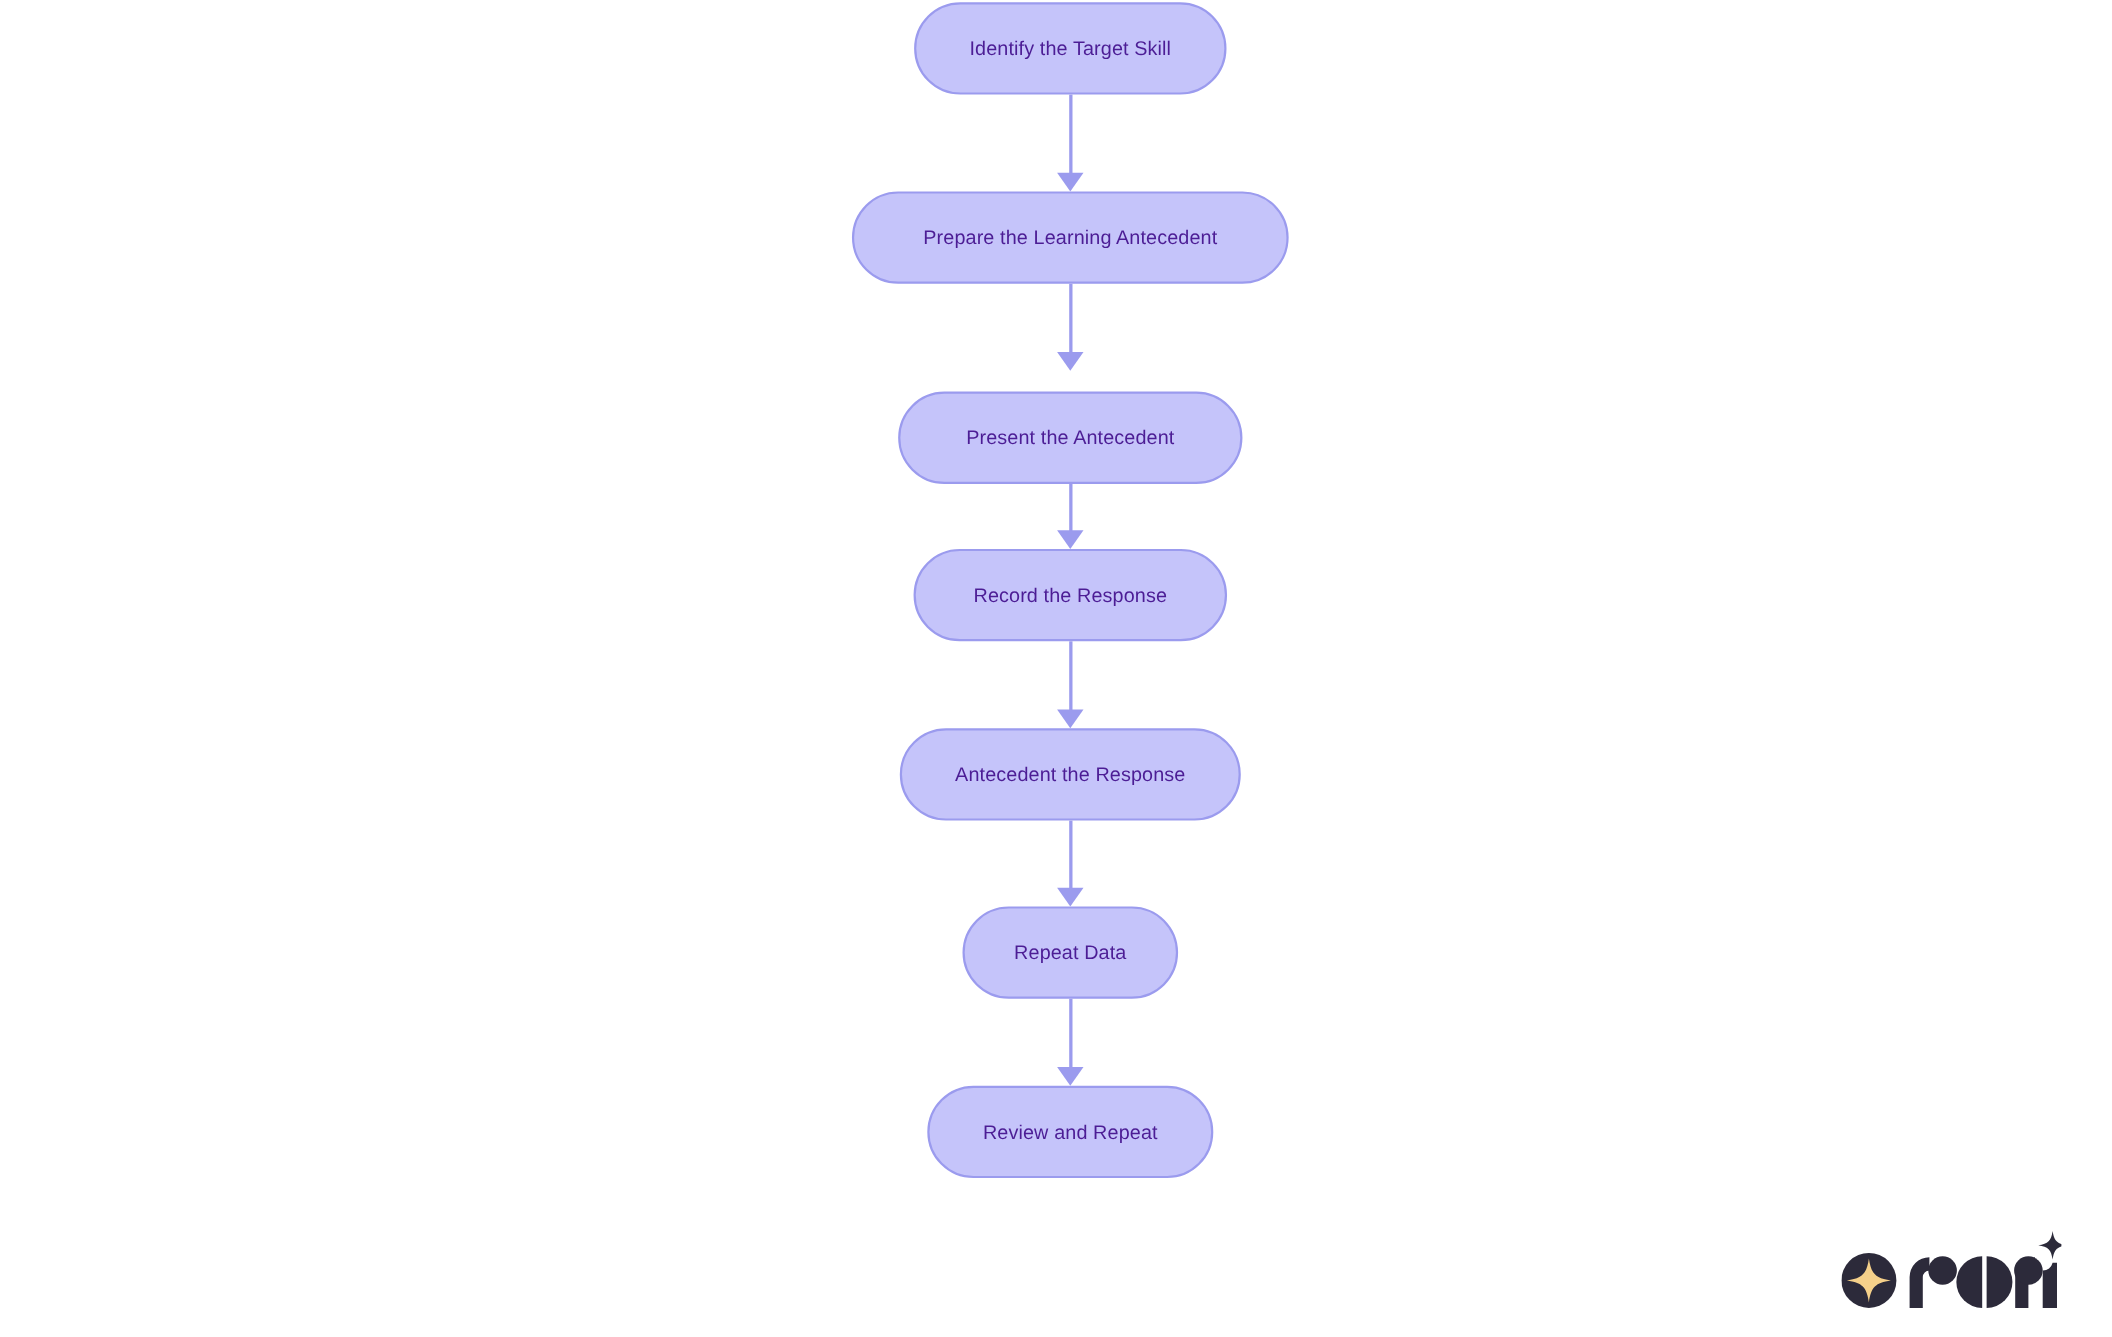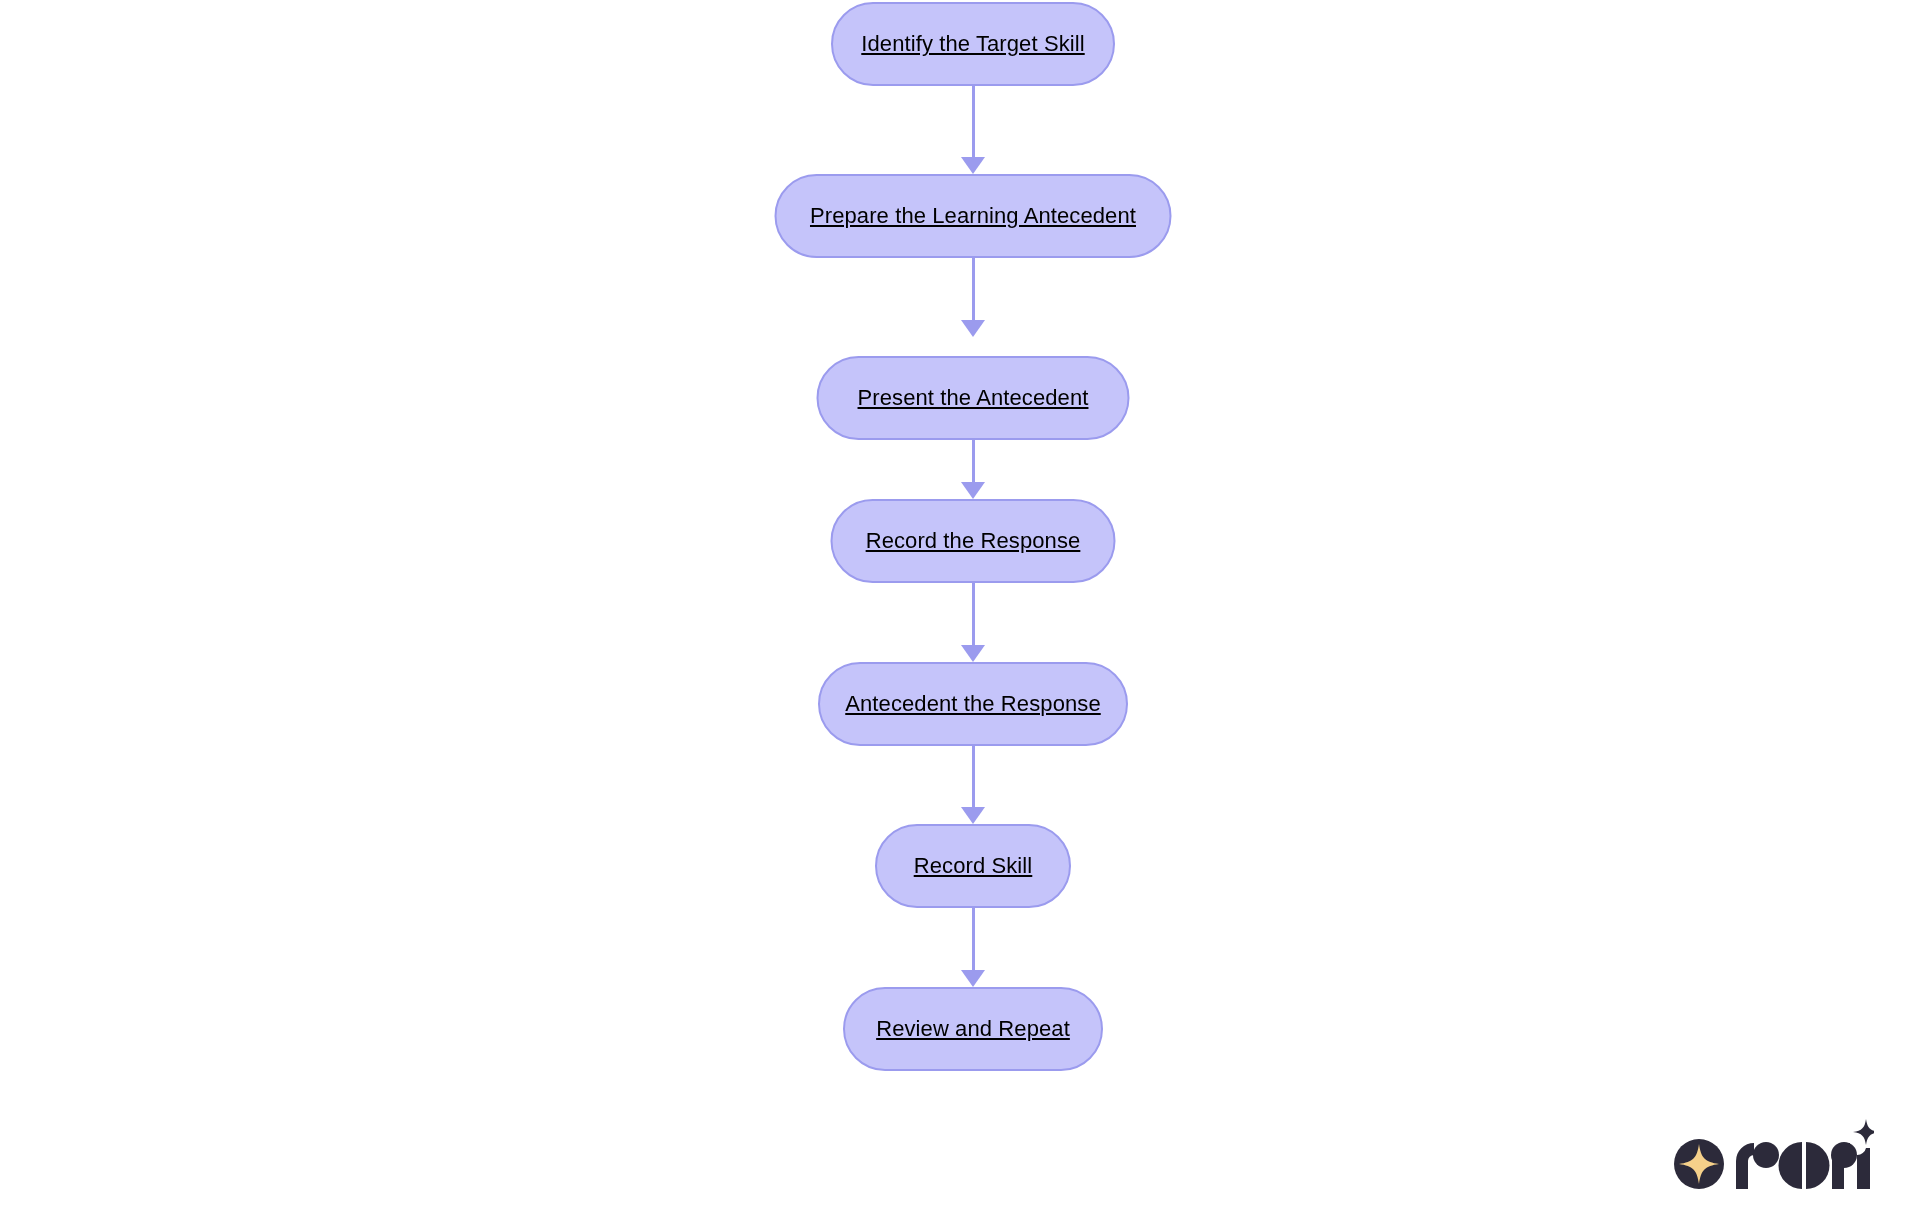--- a/index.html
+++ b/index.html
@@ -33,28 +33,27 @@
     align-items: center;
     justify-content: center;
     background: #c5c4fa;
     border: 2px solid #9b9bee;
     border-radius: 999px;
     height: 84px;
     transform: translateX(-50%);
     left: 973px;
   }
   .node-label {
-    color: #000000;
-    font-size: 22px;
+    color: #4c1d95;
+    font-size: 18px;
     font-weight: 400;
     letter-spacing: 0.1px;
     line-height: 1;
     white-space: nowrap;
     font-family: "Liberation Sans", sans-serif;
-    text-decoration: underline;
   }
 
   
   .connector {
     position: absolute;
     left: 973px;
     transform: translateX(-50%);
     width: 24px;
     display: flex;
     flex-direction: column;
@@ -122,21 +121,21 @@
       <div class="node" style="width: 313px; top: 356px;">
         <span class="node-label">Present the Antecedent</span>
       </div>
       <div class="node" style="width: 285px; top: 499px;">
         <span class="node-label">Record the Response</span>
       </div>
       <div class="node" style="width: 310px; top: 662px;">
         <span class="node-label">Antecedent the Response</span>
       </div>
       <div class="node" style="width: 196px; top: 824px;">
-        <span class="node-label">Record Skill</span>
+        <span class="node-label">Repeat Data</span>
       </div>
       <div class="node" style="width: 260px; top: 987px; align-items: center;">
         <span class="node-label">Review and Repeat</span>
       </div>
     </div>
 
   <div id="brand-logo">
     <svg viewBox="0 0 200 82" width="200" height="82" xmlns="http://www.w3.org/2000/svg">
 
       <g>

